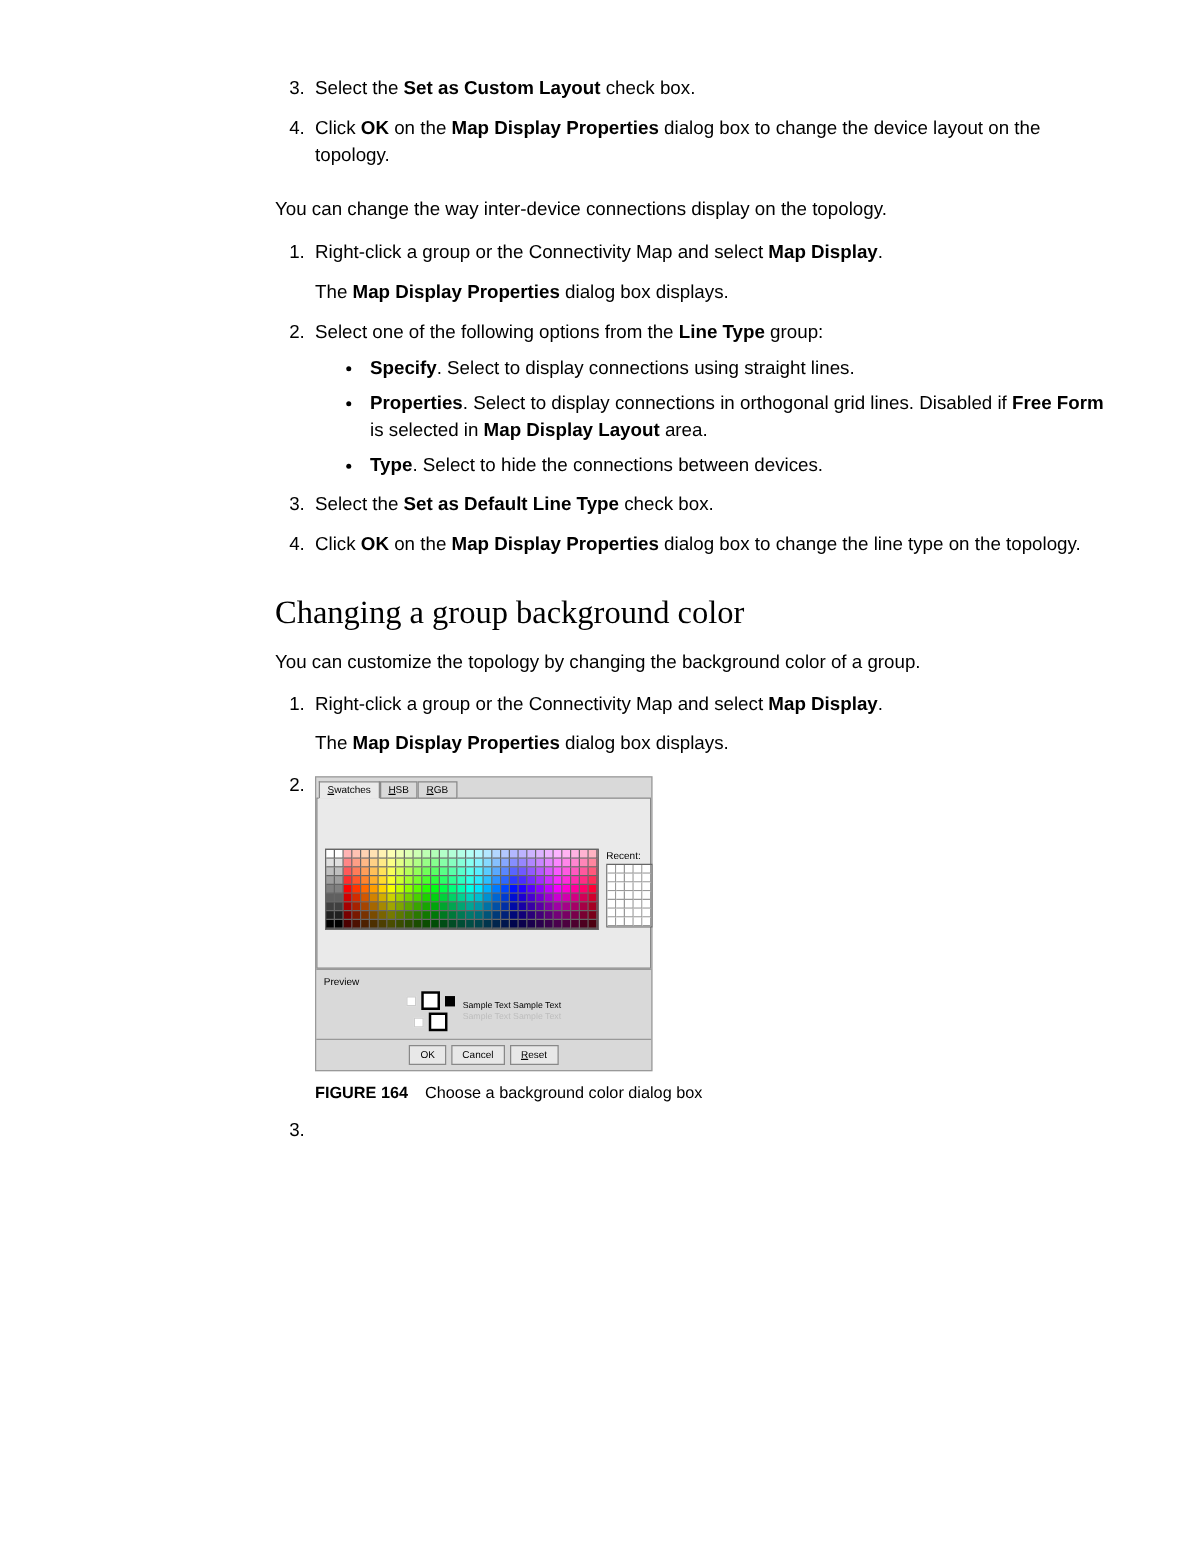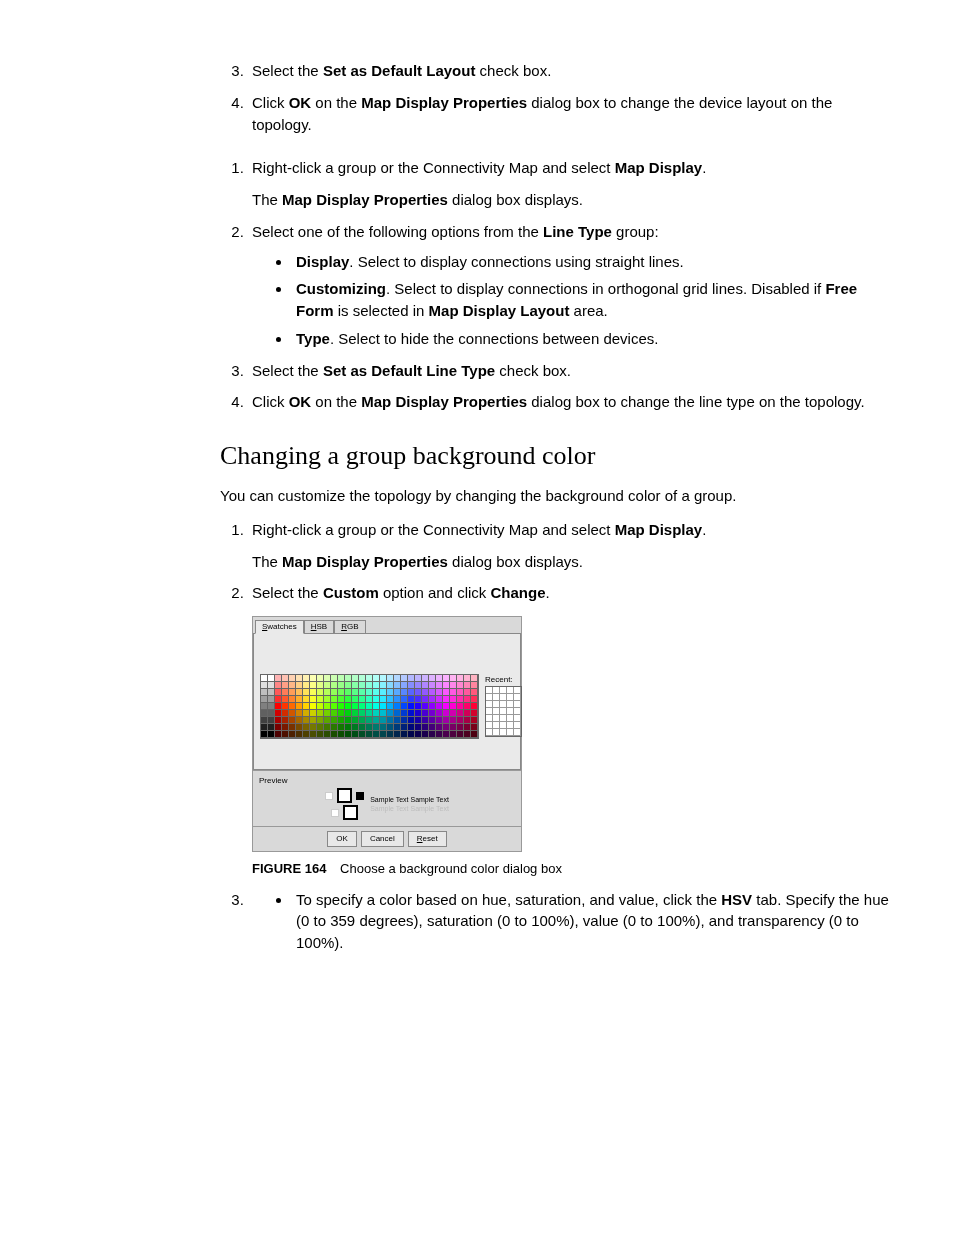--- a/index.html
+++ b/index.html
@@ -173,52 +173,52 @@
   .underline { text-decoration: underline; }
 </style>
 </head>
 <body>
 
 <div class="page">
 
   <div class="content">
 
     <ol class="steps" start="3">
-      <li><span><span>Select the </span><span class="b">Set as Default Layout</span><span> check box.</span></span></li>
+      <li><span><span>Select the </span><span class="b">Set as Custom Layout</span><span> check box.</span></span></li>
       <li><span><span>Click </span><span class="b">OK</span><span> on the </span><span class="b">Map Display Properties</span><span> dialog box to change the device layout on the topology.</span></span></li>
     </ol>
 
+    <p class="para">You can change the way inter-device connections display on the topology.</p>
 
     <ol class="steps">
       <li>
         <span><span>Right-click a group or the Connectivity Map and select </span><span class="b">Map Display</span><span>.</span></span>
         <div class="sub"><span>The </span><span class="b">Map Display Properties</span><span> dialog box displays.</span></div>
       </li>
       <li>
         <span><span>Select one of the following options from the </span><span class="b">Line Type</span><span> group:</span></span>
         <ul class="bullets">
-          <li><span class="b">Display</span><span>. Select to display connections using straight lines.</span></li>
-          <li><span class="b">Customizing</span><span>. Select to display connections in orthogonal grid lines. Disabled if </span><span class="b">Free Form</span><span> is selected in </span><span class="b">Map Display Layout</span><span> area.</span></li>
+          <li><span class="b">Specify</span><span>. Select to display connections using straight lines.</span></li>
+          <li><span class="b">Properties</span><span>. Select to display connections in orthogonal grid lines. Disabled if </span><span class="b">Free Form</span><span> is selected in </span><span class="b">Map Display Layout</span><span> area.</span></li>
           <li><span class="b">Type</span><span>. Select to hide the connections between devices.</span></li>
         </ul>
       </li>
       <li><span><span>Select the </span><span class="b">Set as Default Line Type</span><span> check box.</span></span></li>
       <li><span><span>Click </span><span class="b">OK</span><span> on the </span><span class="b">Map Display Properties</span><span> dialog box to change the line type on the topology.</span></span></li>
     </ol>
 
     <h2 class="section">Changing a group background color</h2>
     <p class="para">You can customize the topology by changing the background color of a group.</p>
 
     <ol class="steps">
       <li>
         <span><span>Right-click a group or the Connectivity Map and select </span><span class="b">Map Display</span><span>.</span></span>
         <div class="sub"><span>The </span><span class="b">Map Display Properties</span><span> dialog box displays.</span></div>
       </li>
       <li>
-        <span><span>Select the </span><span class="b">Custom</span><span> option and click </span><span class="b">Change</span><span>.</span></span>
 
         <div class="figure">
           <div class="figure-box">
             <div class="tabs-row">
               <div class="tab active"><span class="underline">S</span><span>watches</span></div>
               <div class="tab"><span class="underline">H</span><span>SB</span></div>
               <div class="tab"><span class="underline">R</span><span>GB</span></div>
             </div>
             <div class="panel">
               <div class="swatch-grid" id="swatch-grid">
@@ -569,20 +569,17 @@
               <div class="dlg-btn"><span class="underline">R</span><span>eset</span></div>
             </div>
           </div>
           <div class="figure-caption">
             <span class="b">FIGURE 164</span>
             <span>Choose a background color dialog box</span>
           </div>
         </div>
       </li>
       <li>
-        <ul class="bullets">
-          <li><span>To specify a color based on hue, saturation, and value, click the </span><span class="b">HSV</span><span> tab. Specify the hue (0 to 359 degrees), saturation (0 to 100%), value (0 to 100%), and transparency (0 to 100%).</span></li>
-        </ul>
       </li>
     </ol>
 
   </div>
 </div>
 
 </body></html>

